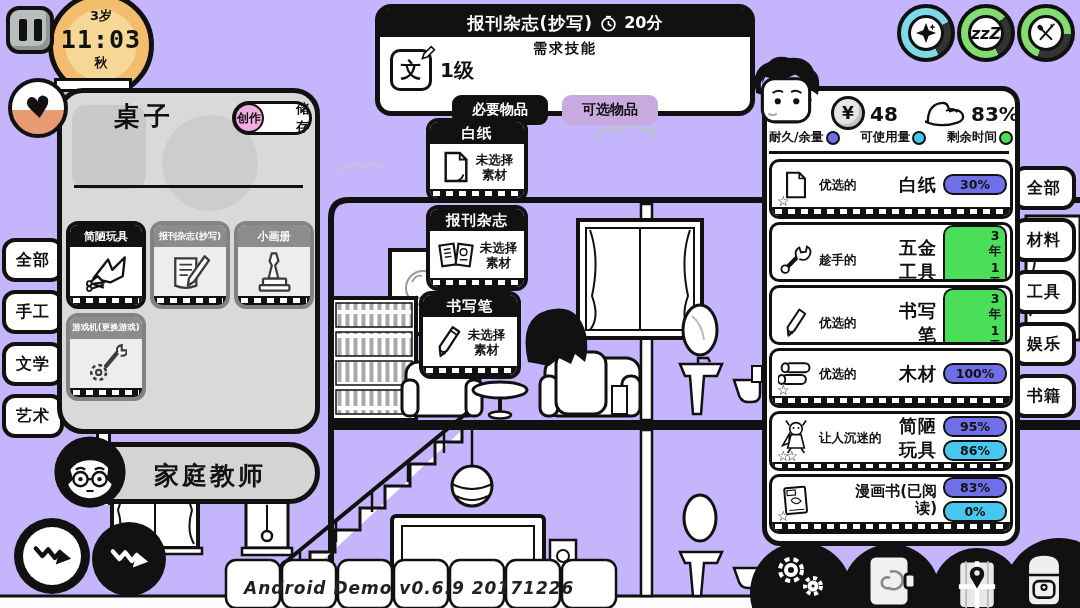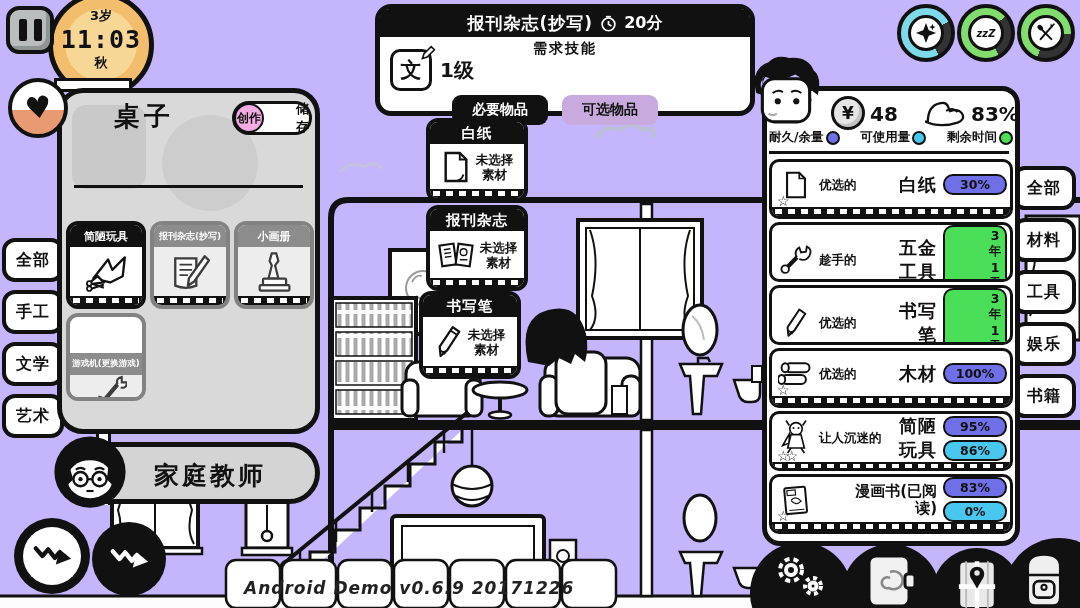--- a/index.html
+++ b/index.html
@@ -32,21 +32,21 @@
 
 #heart-gauge { left:8px; top:78px; width:60px; height:60px; border-radius:50%;
   border:4px solid #111; z-index:12; display:flex; align-items:center; justify-content:center;
   background:linear-gradient(180deg,#fff 0 54%, #e89a72 54%); }
 #heart-gauge .heart { font-size:30px; transform:rotate(-8deg); line-height:1; }
 
 
 .gauge { width:58px; height:58px; border-radius:50%; border:4px solid #111; z-index:12; }
 .gauge-inner { position:absolute; inset:7px; background:#fff; border:3px solid #111;
   border-radius:50%; display:flex; align-items:center; justify-content:center; }
-.zzz { font-size:10px; font-weight:bold; font-style:italic; }
+.zzz { font-size:16px; font-weight:bold; font-style:italic; }
 
 
 #craft-panel { left:57px; top:88px; width:263px; height:346px; background:#d9d9d9;
   border:5px solid #111; border-radius:26px; z-index:10; }
 #craft-title { left:52px; top:6px; font-size:26px; font-weight:bold; letter-spacing:4px; }
 #mode-toggle { left:170px; top:8px; width:80px; height:34px; background:#fff;
   border:3px solid #111; border-radius:17px; display:flex; align-items:center; }
 #mode-create { width:30px; height:30px; margin-left:-1px; border-radius:50%; background:#f2abe3;
   border:2px solid #111; font-size:12px; font-weight:bold; display:flex; align-items:center; justify-content:center; }
 #mode-storage { flex:1; text-align:center; font-size:13px; font-weight:bold;padding-left:32px; }
@@ -55,21 +55,21 @@
 
 .rc { width:80px; height:88px; border:4px solid #111; border-radius:12px; background:#fff;
   overflow:hidden; display:flex; flex-direction:column; }
 .rc-h { height:22px; background:#111; color:#fff; font-weight:bold; display:flex;
   align-items:center; justify-content:center; flex:none; }
 .rc-b { flex:1; display:flex; align-items:center; justify-content:center; background:#fff; }
 .rc.dim { border-color:#828282; }
 .rc.dim .rc-h { background:#8c8c8c; }
 .rc.dim .rc-b { background:#ededed; }
 .rc.dim svg { opacity:.8; }
-.fs11 { font-size:11px; } .fs9 { font-size:9px; } .fs85 { font-size:8.5px;margin-top:36px; }
+.fs11 { font-size:11px; } .fs9 { font-size:9px; } .fs85 { font-size:8.5px; }
 
 
 .side-tab { width:62px; height:44px; background:#fff; border:4px solid #111; border-radius:13px;
   z-index:1; display:flex; align-items:center; justify-content:center;
   font-size:16px; font-weight:bold; letter-spacing:1px; }
 
 
 #tutor-bar { left:57px; top:442px; width:263px; height:62px; background:#d4d4d4;
   border:5px solid #111; border-radius:31px; z-index:12; }
 #tutor-label { position:absolute; left:92px; top:12px; font-size:25px; font-weight:bold; letter-spacing:3px; }

